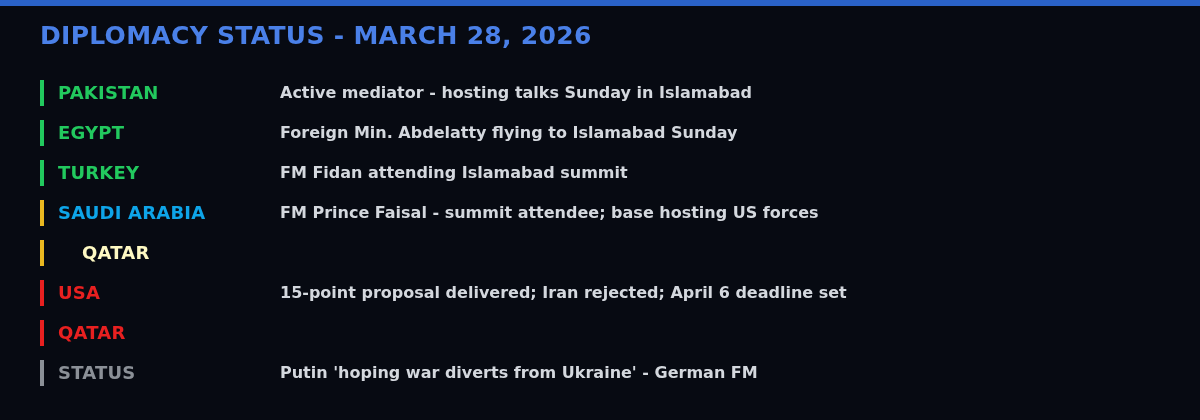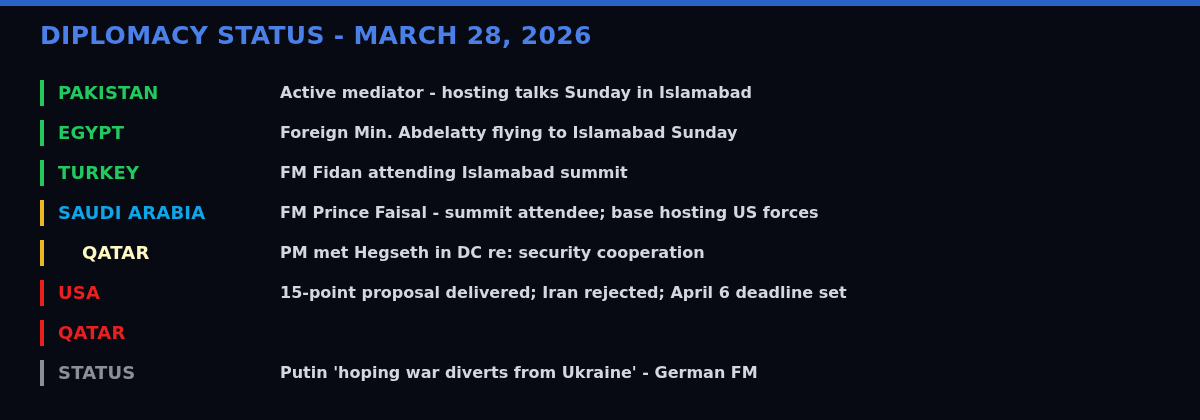--- a/index.html
+++ b/index.html
@@ -117,21 +117,20 @@
         <div class="detail-text">FM Fidan attending Islamabad summit</div>
       </div>
       <div class="status-row">
         <div class="accent-bar" style="background: rgb(234, 184, 32);"></div>
         <div class="country-label" style="color: #0ea5e9;">SAUDI ARABIA</div>
         <div class="detail-text">FM Prince Faisal - summit attendee; base hosting US forces</div>
       </div>
       <div class="status-row">
         <div class="accent-bar" style="background: rgb(234, 184, 32);"></div>
         <div class="country-label" style="color: #fef9c3; margin-left: 24px;">QATAR</div>
-        <div class="detail-text">PM met Hegseth in DC re: security cooperation</div>
       </div>
       <div class="status-row">
         <div class="accent-bar" style="background: rgb(232, 32, 32);"></div>
         <div class="country-label" style="color: rgb(232, 32, 32);">USA</div>
         <div class="detail-text">15-point proposal delivered; Iran rejected; April 6 deadline set</div>
       </div>
       <div class="status-row">
         <div class="accent-bar" style="background: rgb(232, 32, 32);"></div>
         <div class="country-label" style="color: rgb(232, 32, 32);">QATAR</div>
       </div>

